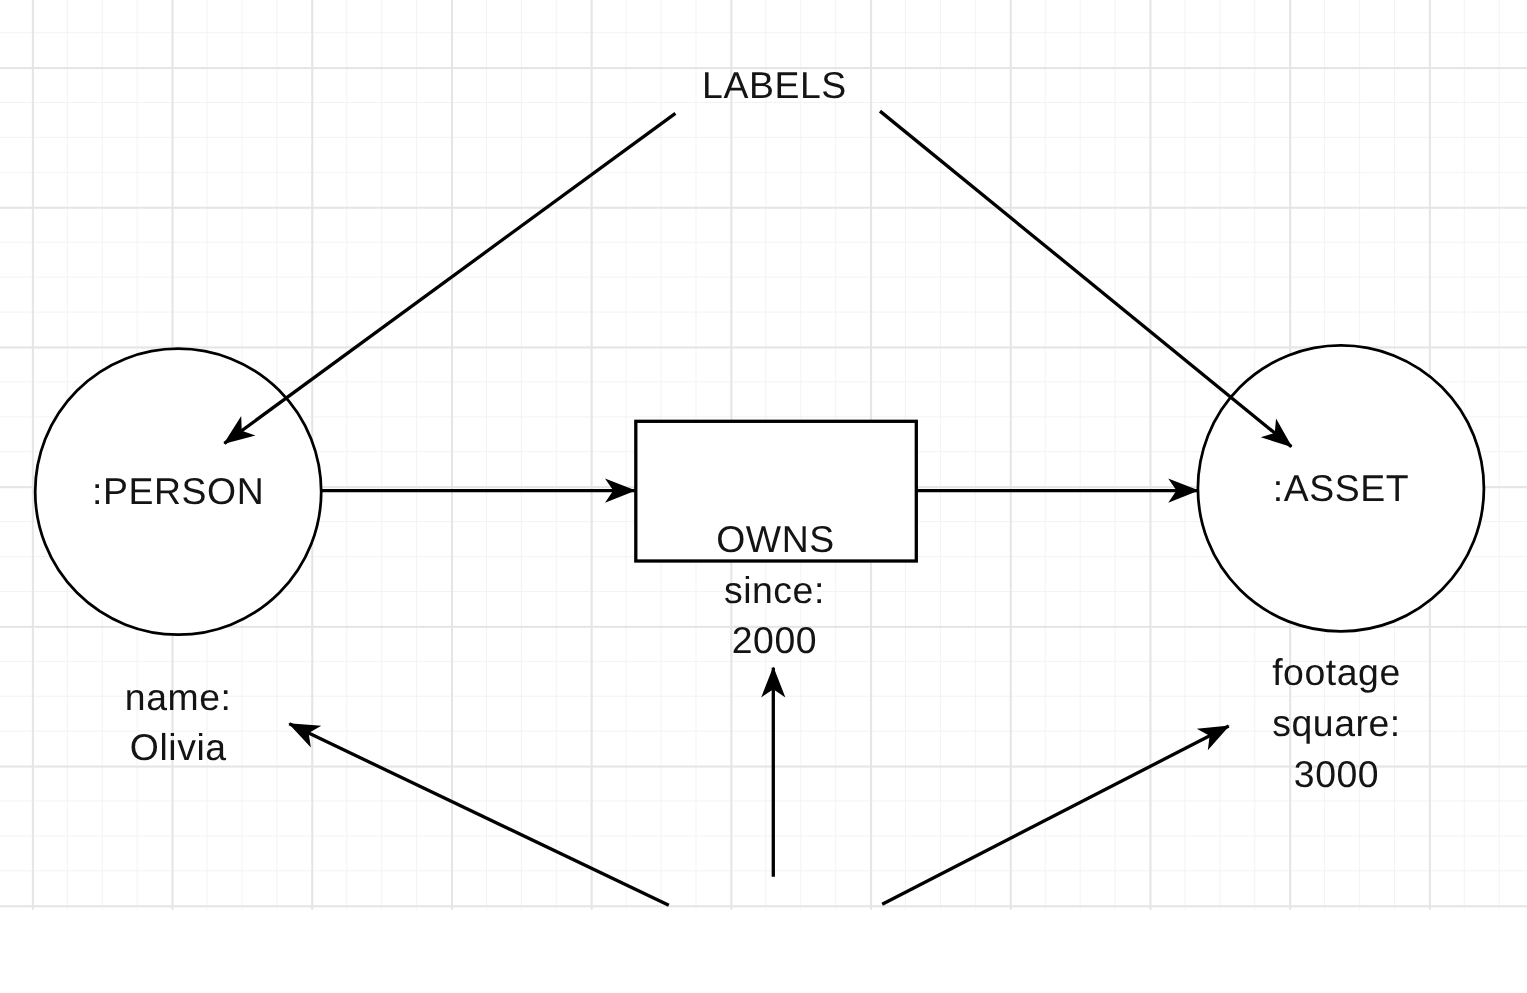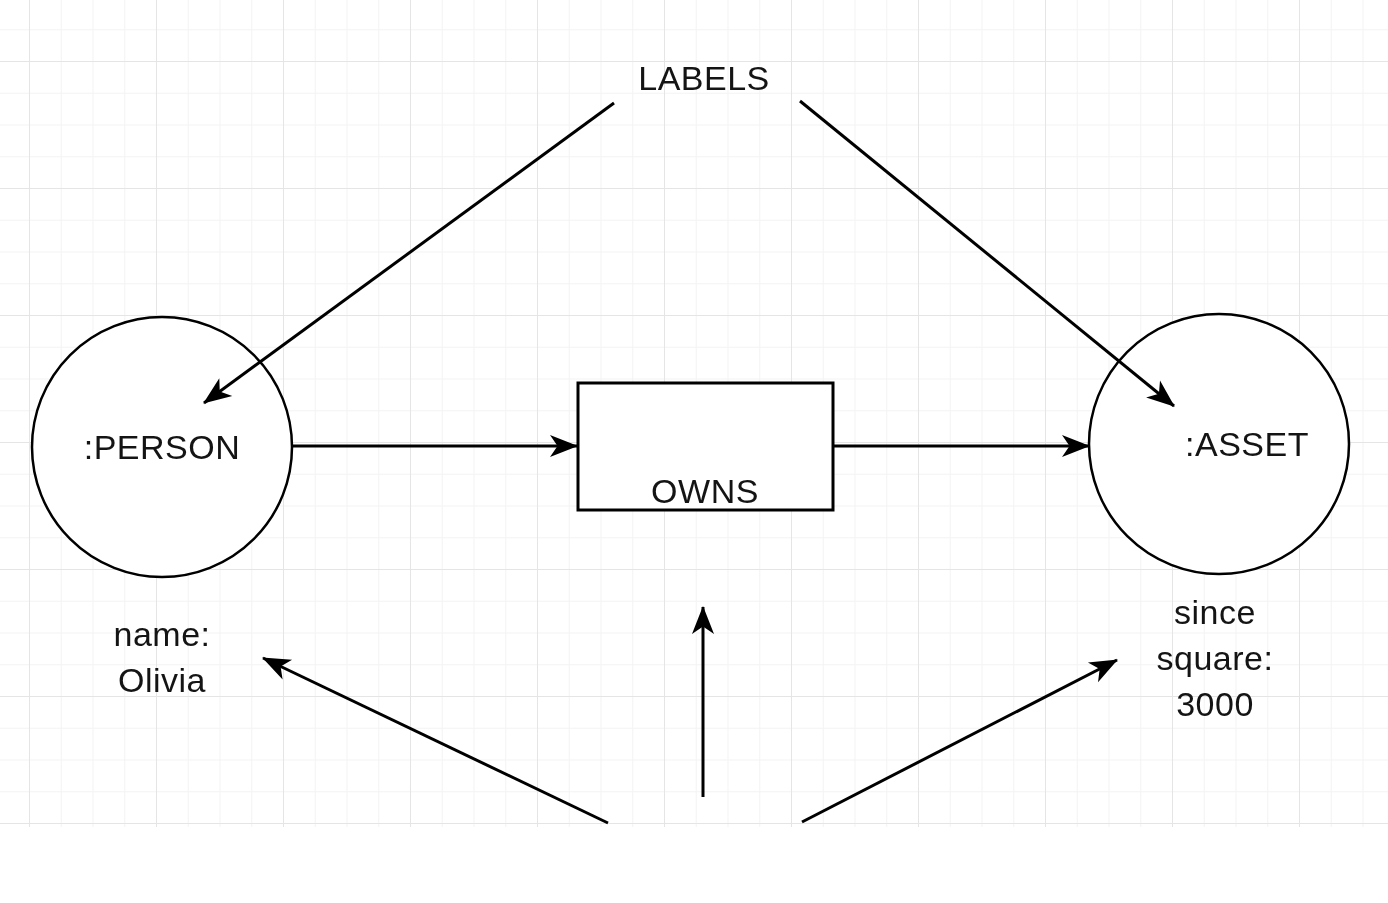--- a/index.html
+++ b/index.html
@@ -90,28 +90,32 @@
     <line class="edge" x1="703" y1="797" x2="703" y2="607" marker-end="url(#arrow)"></line>
     <line class="edge" x1="802" y1="822" x2="1117" y2="660" marker-end="url(#arrow)"></line>
   </svg>
 
   <div class="tl" style="left:704px; top:78px;">LABELS</div>
 
   <div class="tl" style="left:162px; top:447px;">:PERSON</div>
 
   <div class="tl" style="left:705px; top:446px;margin-top:45px;">OWNS</div>
 
-  <div class="tl" style="left:1219px; top:444px;margin-left:28px;">:ASSET</div>
+  <div class="tl" style="left:1219px; top:444px;">:ASSET</div>
 
+  <div class="tl" style="left:704px; top:560px;">
+    <div>since:</div>
+    <div>2000</div>
+  </div>
 
   <div class="tl" style="left:162px; top:657px;">
     <div>name:</div>
     <div>Olivia</div>
   </div>
 
   <div class="tl" style="left:1215px; top:658px;">
-    <div>since</div>
+    <div>footage</div>
     <div>square:</div>
     <div>3000</div>
   </div>
 
 
 </div>
 
 </body></html>

